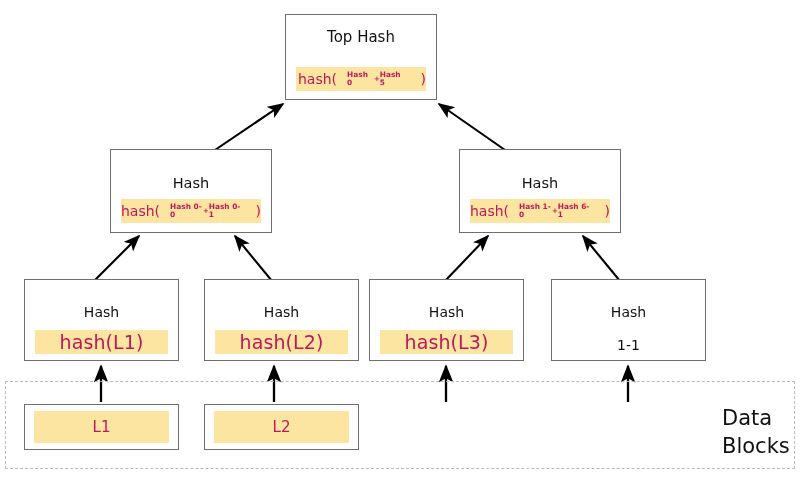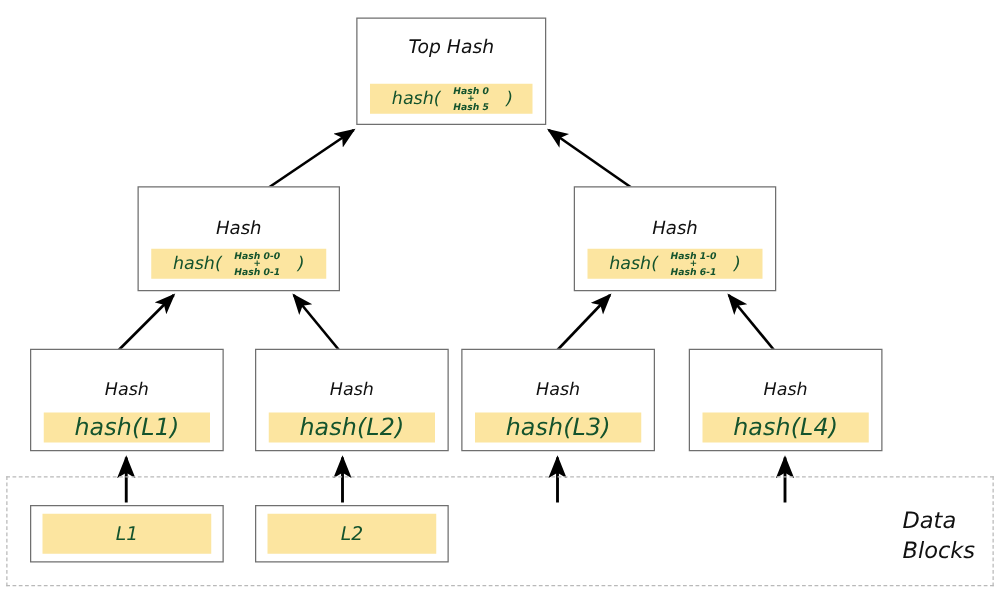--- a/index.html
+++ b/index.html
@@ -11,21 +11,20 @@
     width: 800px;
     height: 484px;
     overflow: hidden;
     font-family: "DejaVu Sans", sans-serif;
     color: #1a1a1a;
   }
   #diagram {
     position: relative;
     width: 800px;
     height: 396px;
-    font-style: italic;
   }
   svg.arrow-layer {
     position: absolute;
     left: 0;
     top: 0;
     width: 800px;
     height: 484px;
     pointer-events: none;
   }
 
@@ -50,36 +49,36 @@
     display: block;
   }
 
   
   .formula {
     background: #fce5a0;
     box-sizing: border-box;
     display: flex;
     align-items: center;
     justify-content: center;
-    color: #14532d;
+    color: #be185d;
   }
   .formula-simple {
     font-size: 19px;
     letter-spacing: 0.1px;
   }
   .formula-compound {
     gap: 0px;
   }
   .formula-compound .paren {
     font-size: 14px;
     font-weight: 400;
   }
   .formula-compound .stack {
     display: flex;
-    flex-direction: column;
+    flex-direction: row;
     align-items: center;
     line-height: 1.02;
     font-size: 7.4px;
     font-weight: 600;
     margin: 0 14px 0 10px;
   }
   .formula-compound .stack .plus {
     font-size: 7px;
     line-height: 0.7;
     margin: 0.5px 0;
@@ -182,21 +181,21 @@
     right: 9px;
     top: 6px;
     bottom: 6px;
     font-size: 15px;
   }
   #data-blocks-label {
     position: absolute;
     left: 722px;
     top: 405px;
     width: 72px;
-    font-size: 18px;
+    font-size: 21px;
     line-height: 1.32;
     color: #111111;
     z-index: 3;
   }
   #data-blocks-label .ln { display: block; }
 </style>
 </head>
 <body>
 
 <div id="diagram">
@@ -296,21 +295,20 @@
       <span class="ln">1-0</span>
     </div>
     <div class="formula formula-simple">hash(L3)</div>
   </div>
 
   <div class="node leaf" id="hash-1-1">
     <div class="node-title">
       <span class="ln">Hash</span>
       <span class="ln">1-1</span>
     </div>
-    <div class="formula formula-simple">hash(L4)</div>
   </div>
 
   <div id="data-blocks-group"></div>
 
   <div class="datablock" id="block-l1">
     <div class="formula">L1</div>
   </div>
   <div class="datablock" id="block-l2">
     <div class="formula">L2</div>
   </div>

